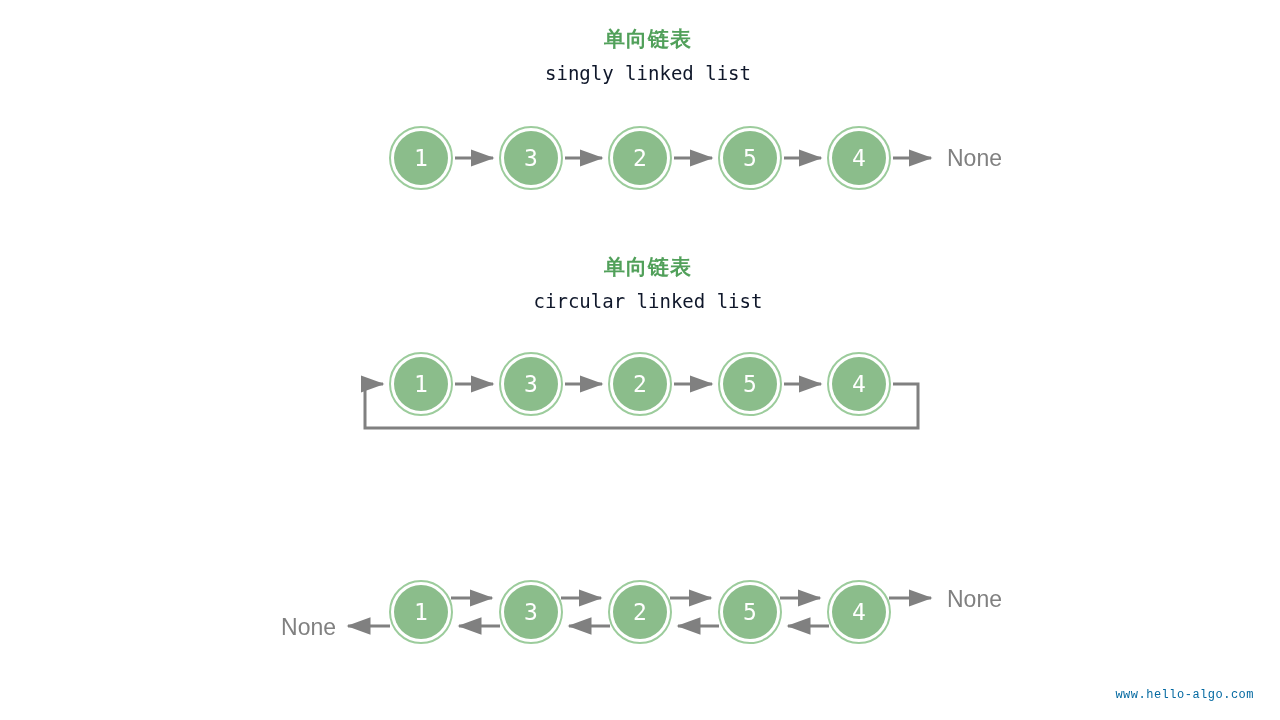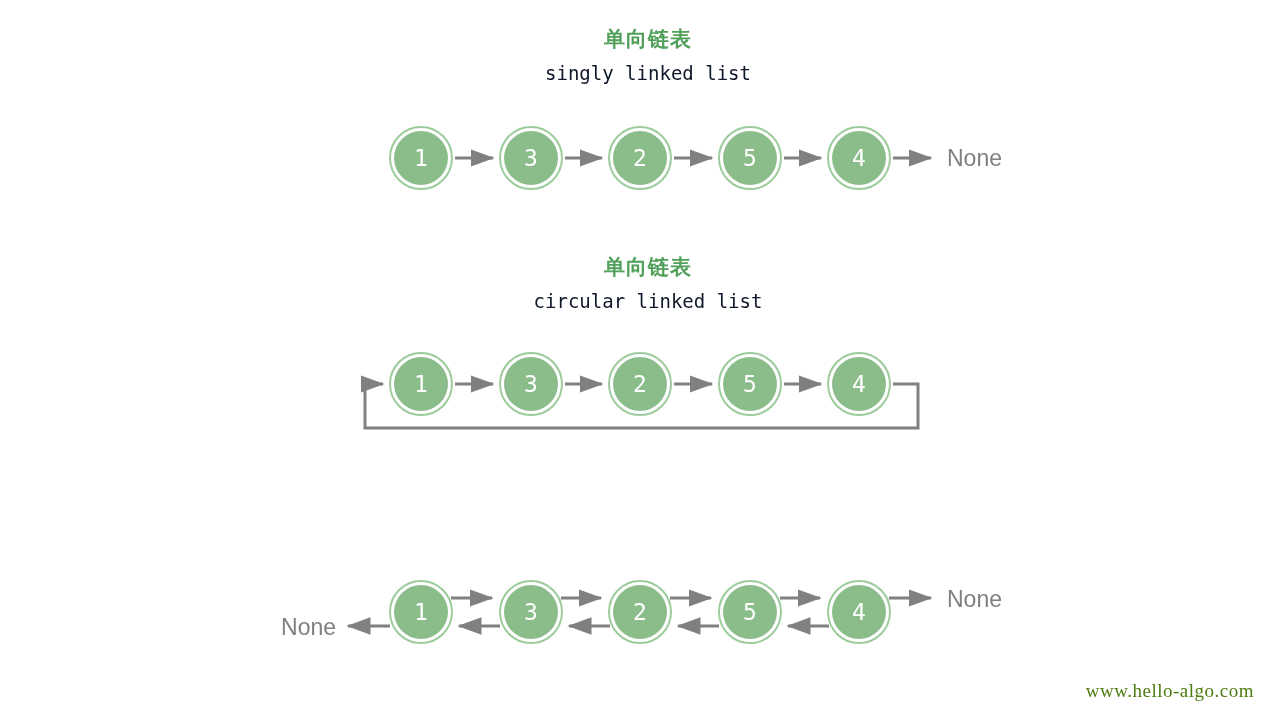--- a/index.html
+++ b/index.html
@@ -82,23 +82,23 @@
     dominant-baseline: central;
   }
   .none-label.right { text-anchor: start; }
   .none-label.left  { text-anchor: end; }
 
   
   #watermark {
     position: absolute;
     right: 26px;
     bottom: 18px;
-    color: #4d7c0f;
-    font-family: Liberation Serif, serif;
-    font-size: 19px;
+    color: #0369a1;
+    font-family: Liberation Mono, monospace;
+    font-size: 12px;
     letter-spacing: 0.5px;
   }
 </style>
 </head>
 <body>
 
 <div class="diagram">
 
   <div class="section" id="section-singly">
     <div class="title-cn">单向链表</div>

